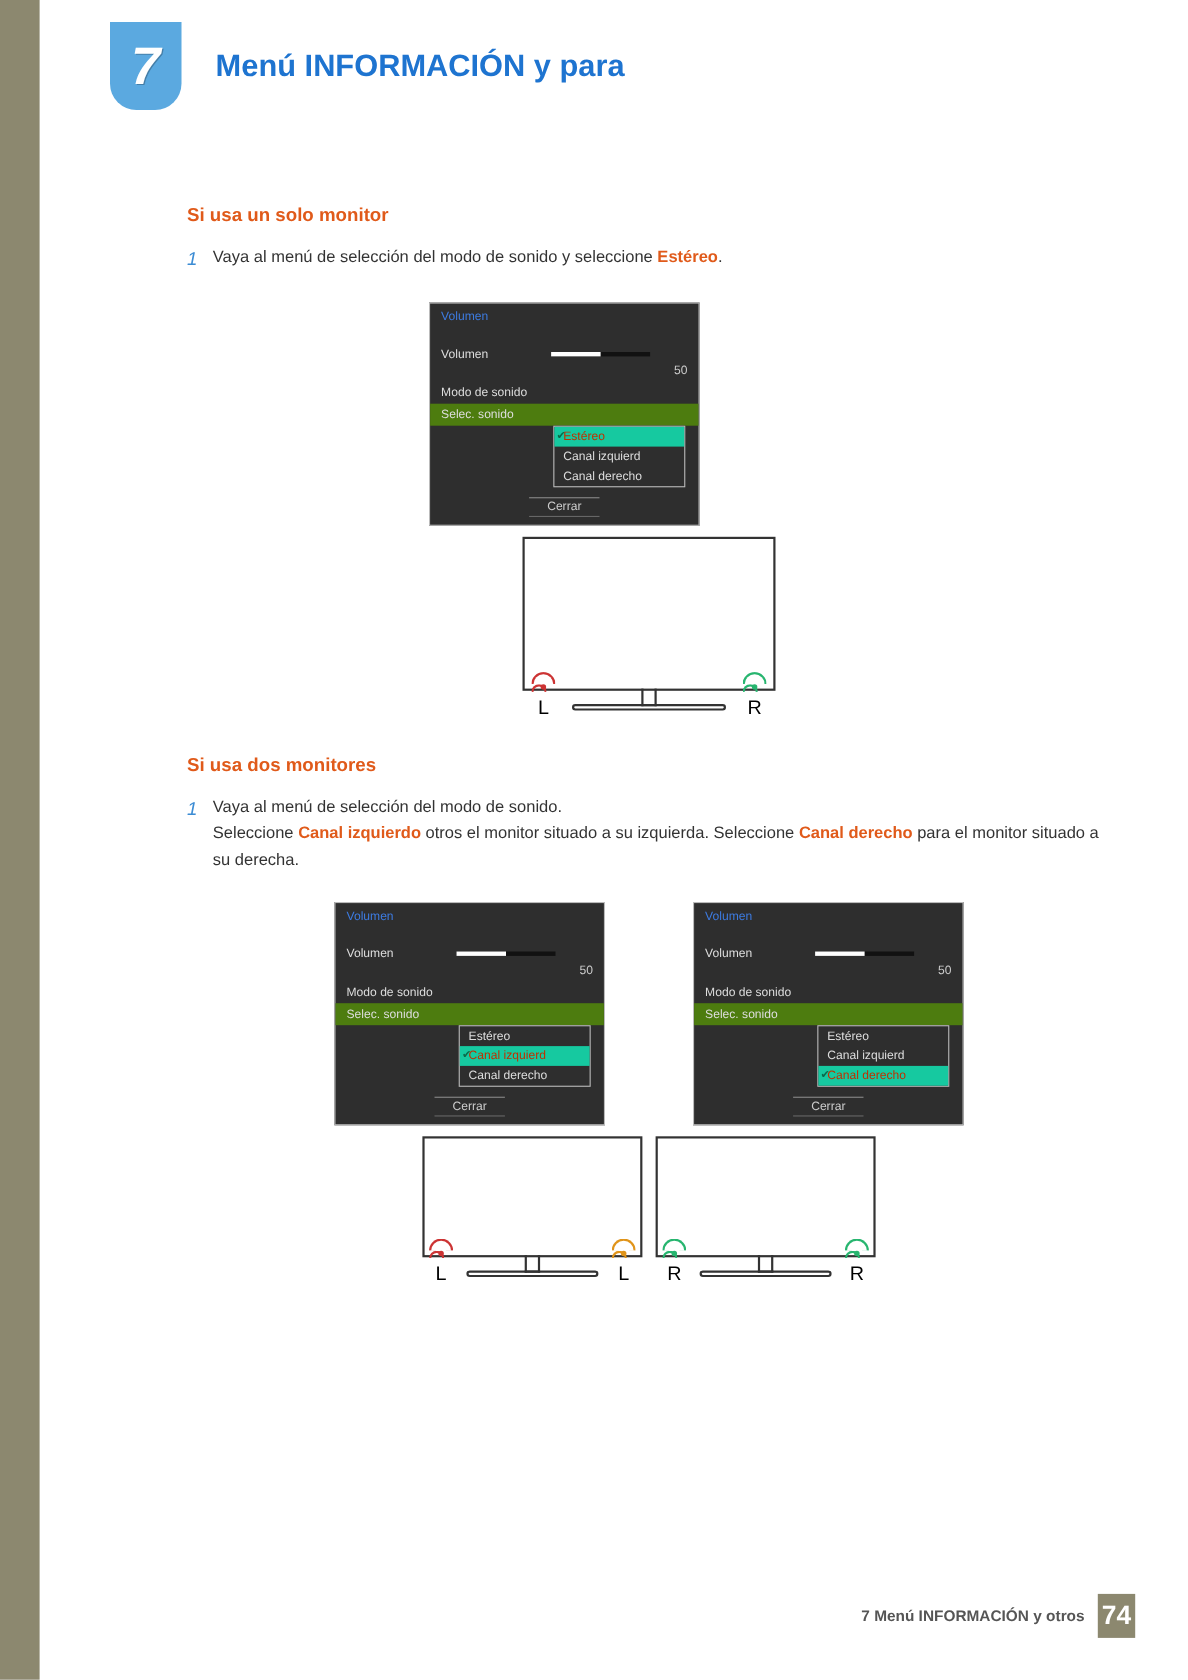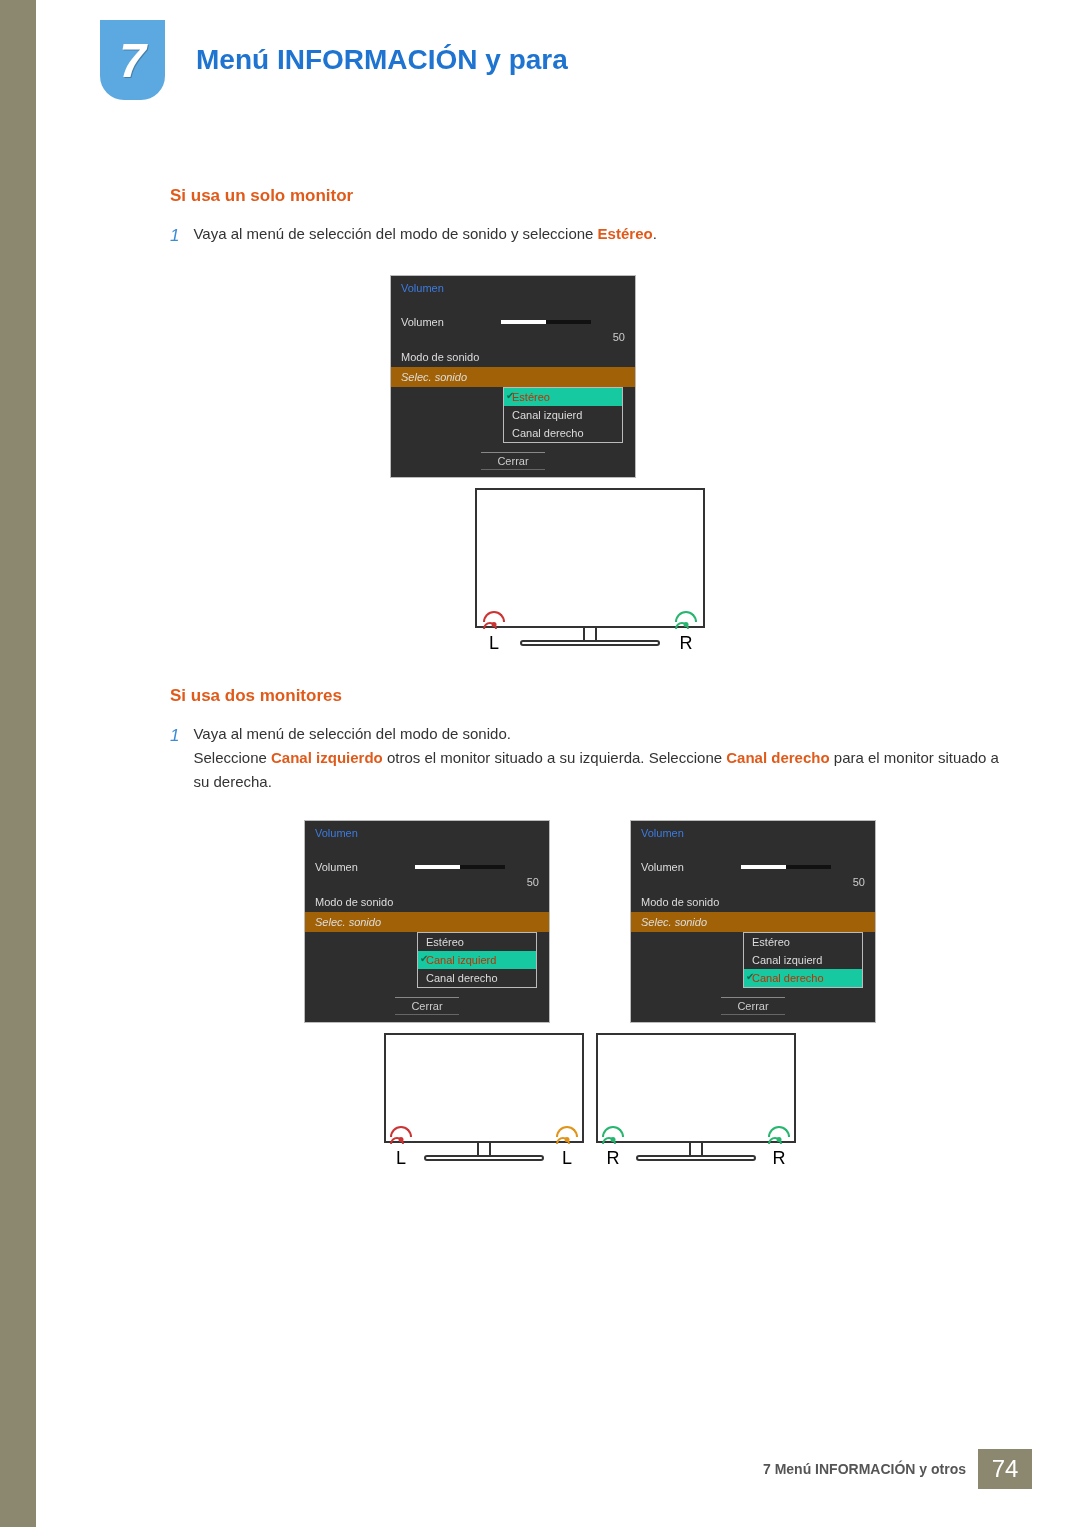--- a/index.html
+++ b/index.html
@@ -62,21 +62,21 @@
     font-size: 11px;
   }
   .osd-title {
     color: #3d7be0; padding: 6px 10px 2px;
   }
   .osd-row {
     display: flex; align-items: center;
     padding: 4px 10px;
     color: #ddd;
   }
-  .osd-row.selected { background: #a16207; font-style: italic; }
+  .osd-row.selected { background: #4d7c0f; }
   .osd-label { width: 100px; }
   .vol-track {
     flex: 1; height: 4px; background: #111; position: relative; margin-right: 8px;
   }
   .vol-fill {
     position: absolute; left:0; top:0; height:100%; background:#fff;
   }
   .vol-val { width: 26px; text-align: right; color:#ccc;margin-top:31px; }
   .osd-popup {
     border: 1px solid #bbb;
@@ -138,22 +138,22 @@
 
   .footer {
     position: absolute;
     right: 48px; bottom: 38px;
     display: flex; align-items: center; gap: 0;
   }
   .footer-text {
     color: #555; font-size: 14px; font-weight: bold; padding-right: 12px;
   }
   .footer-page {
-    width: 54px; height: 40px; background:#8c886f;
-    color:#fff; font-size:24px; font-weight:normal;
+    width: 34px; height: 40px; background:#8c886f;
+    color:#fff; font-size:24px; font-weight:bold;
     display:flex; align-items:center; justify-content:center;
   }
 </style>
 </head>
 <body>
 
 <div class="side-stripe"></div>
 <div class="chapter-tab">
   <span>7</span>
 </div>

